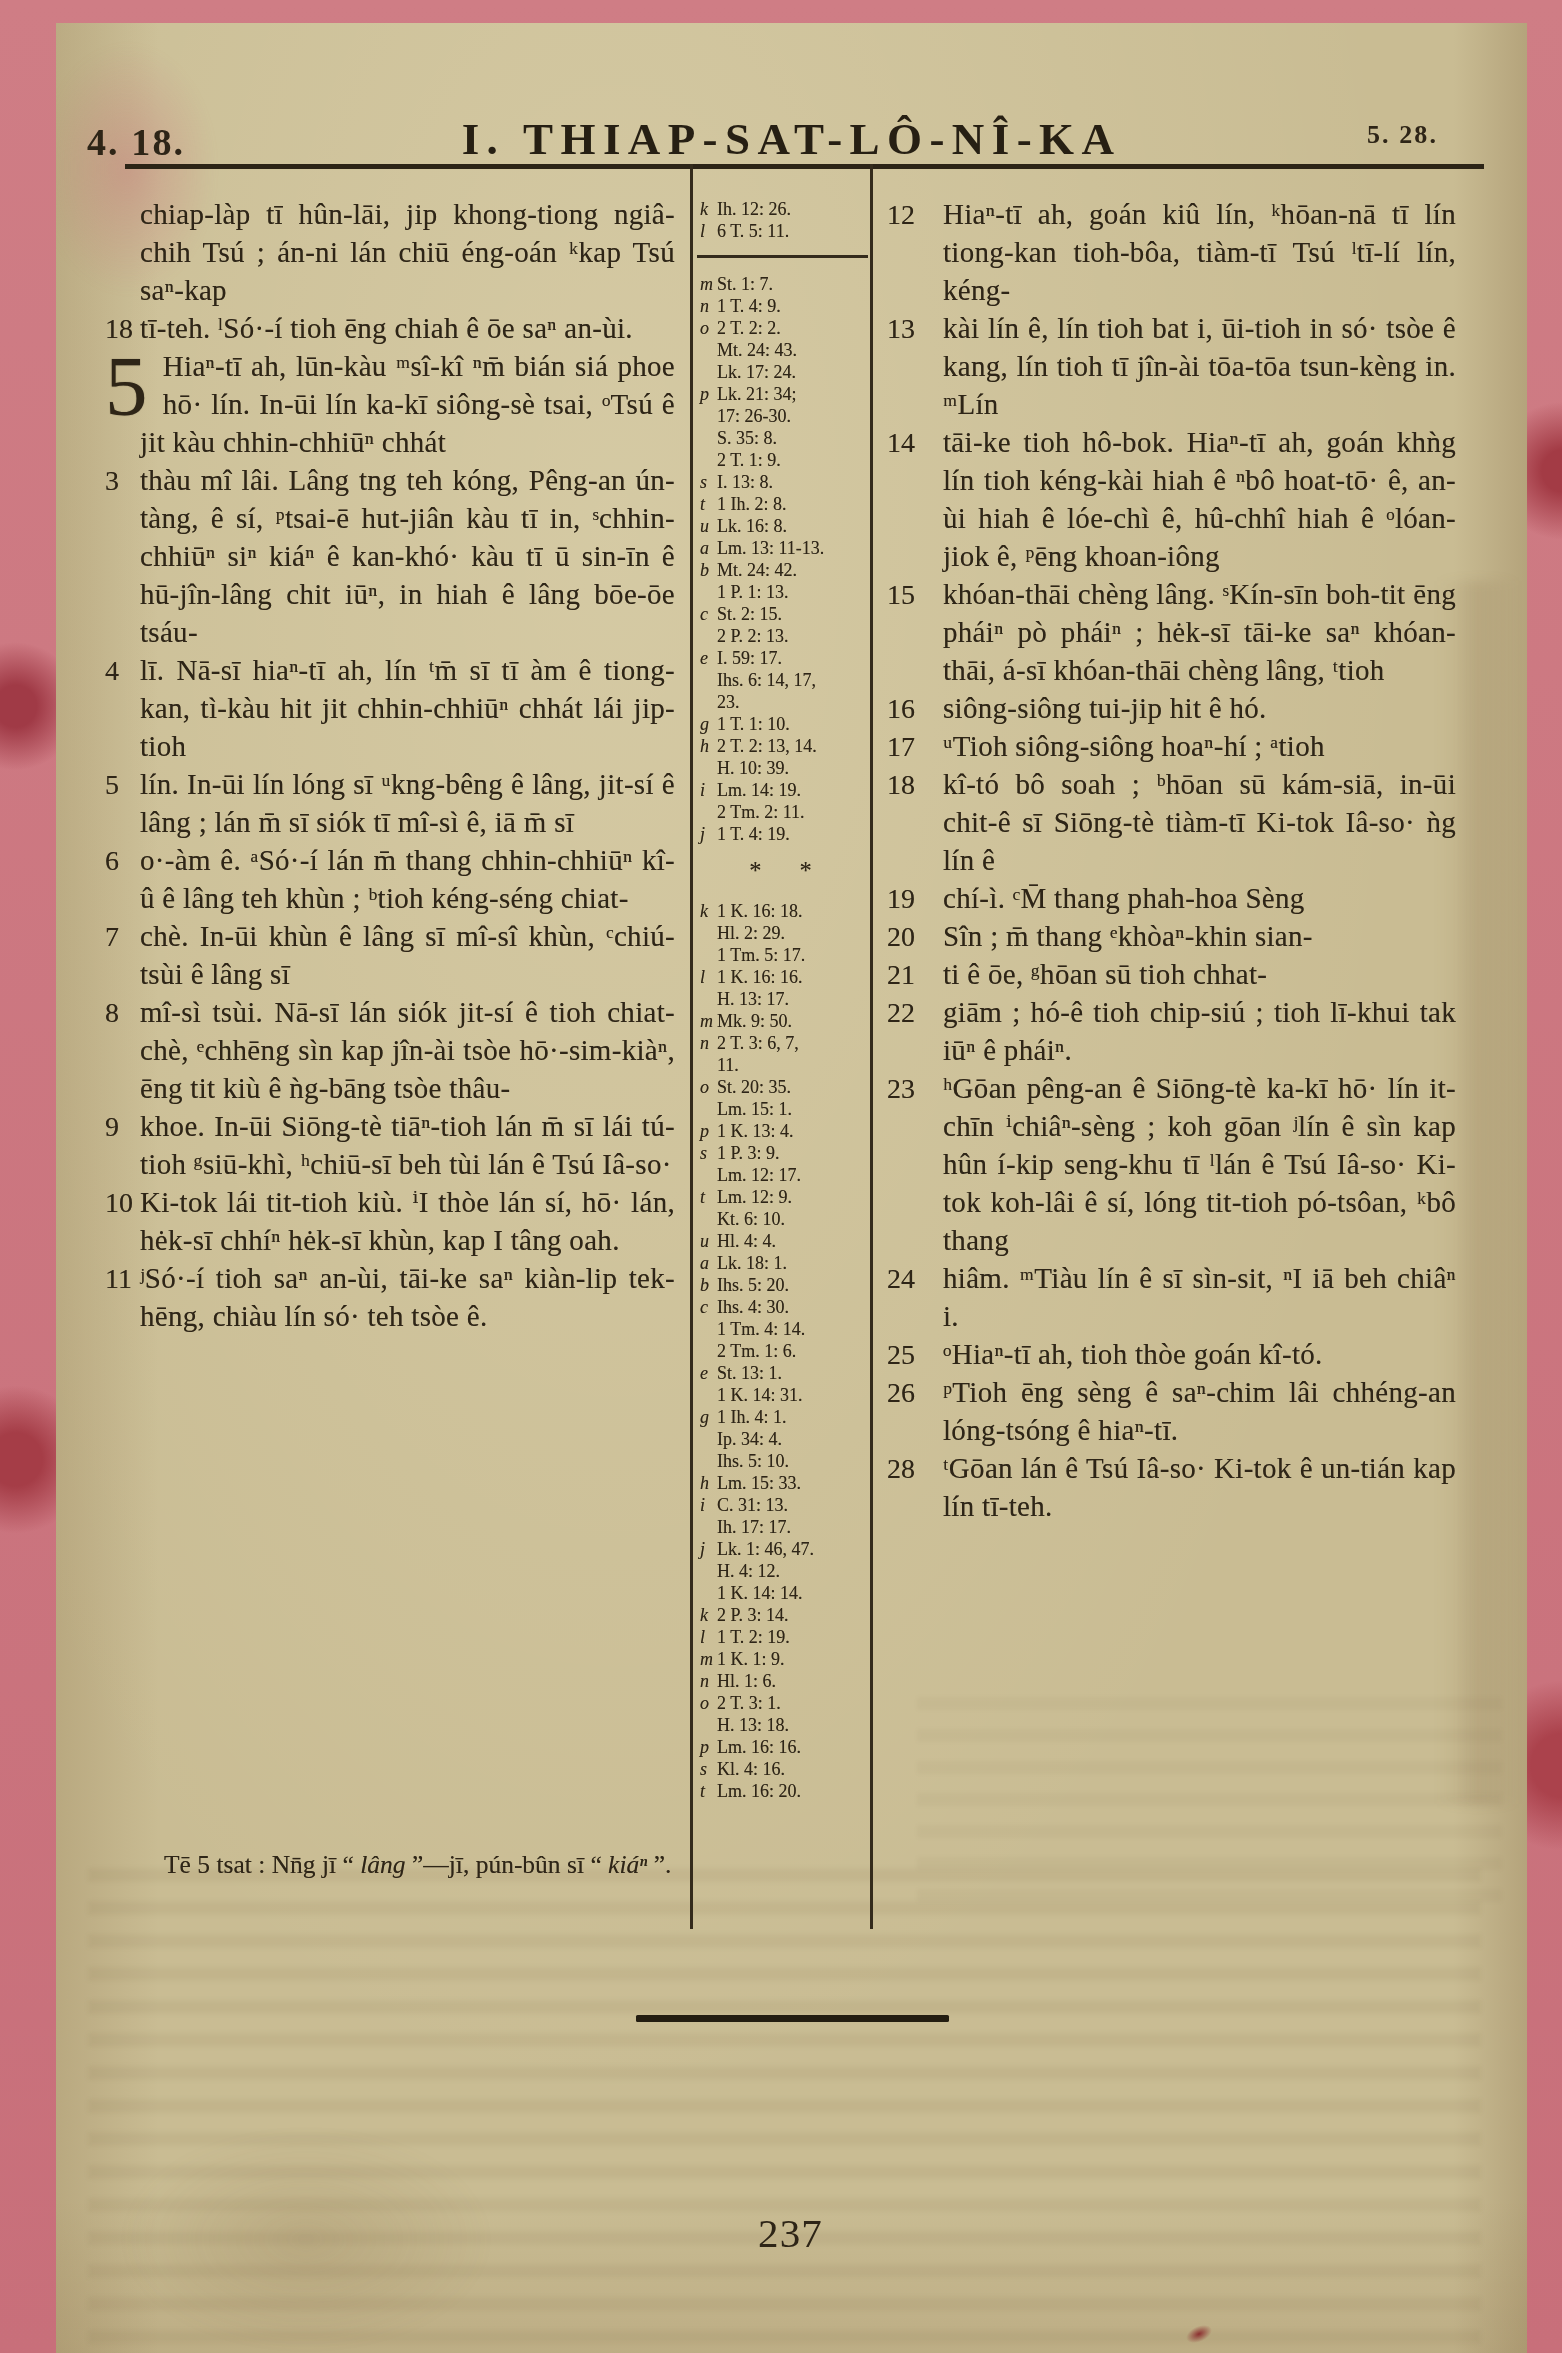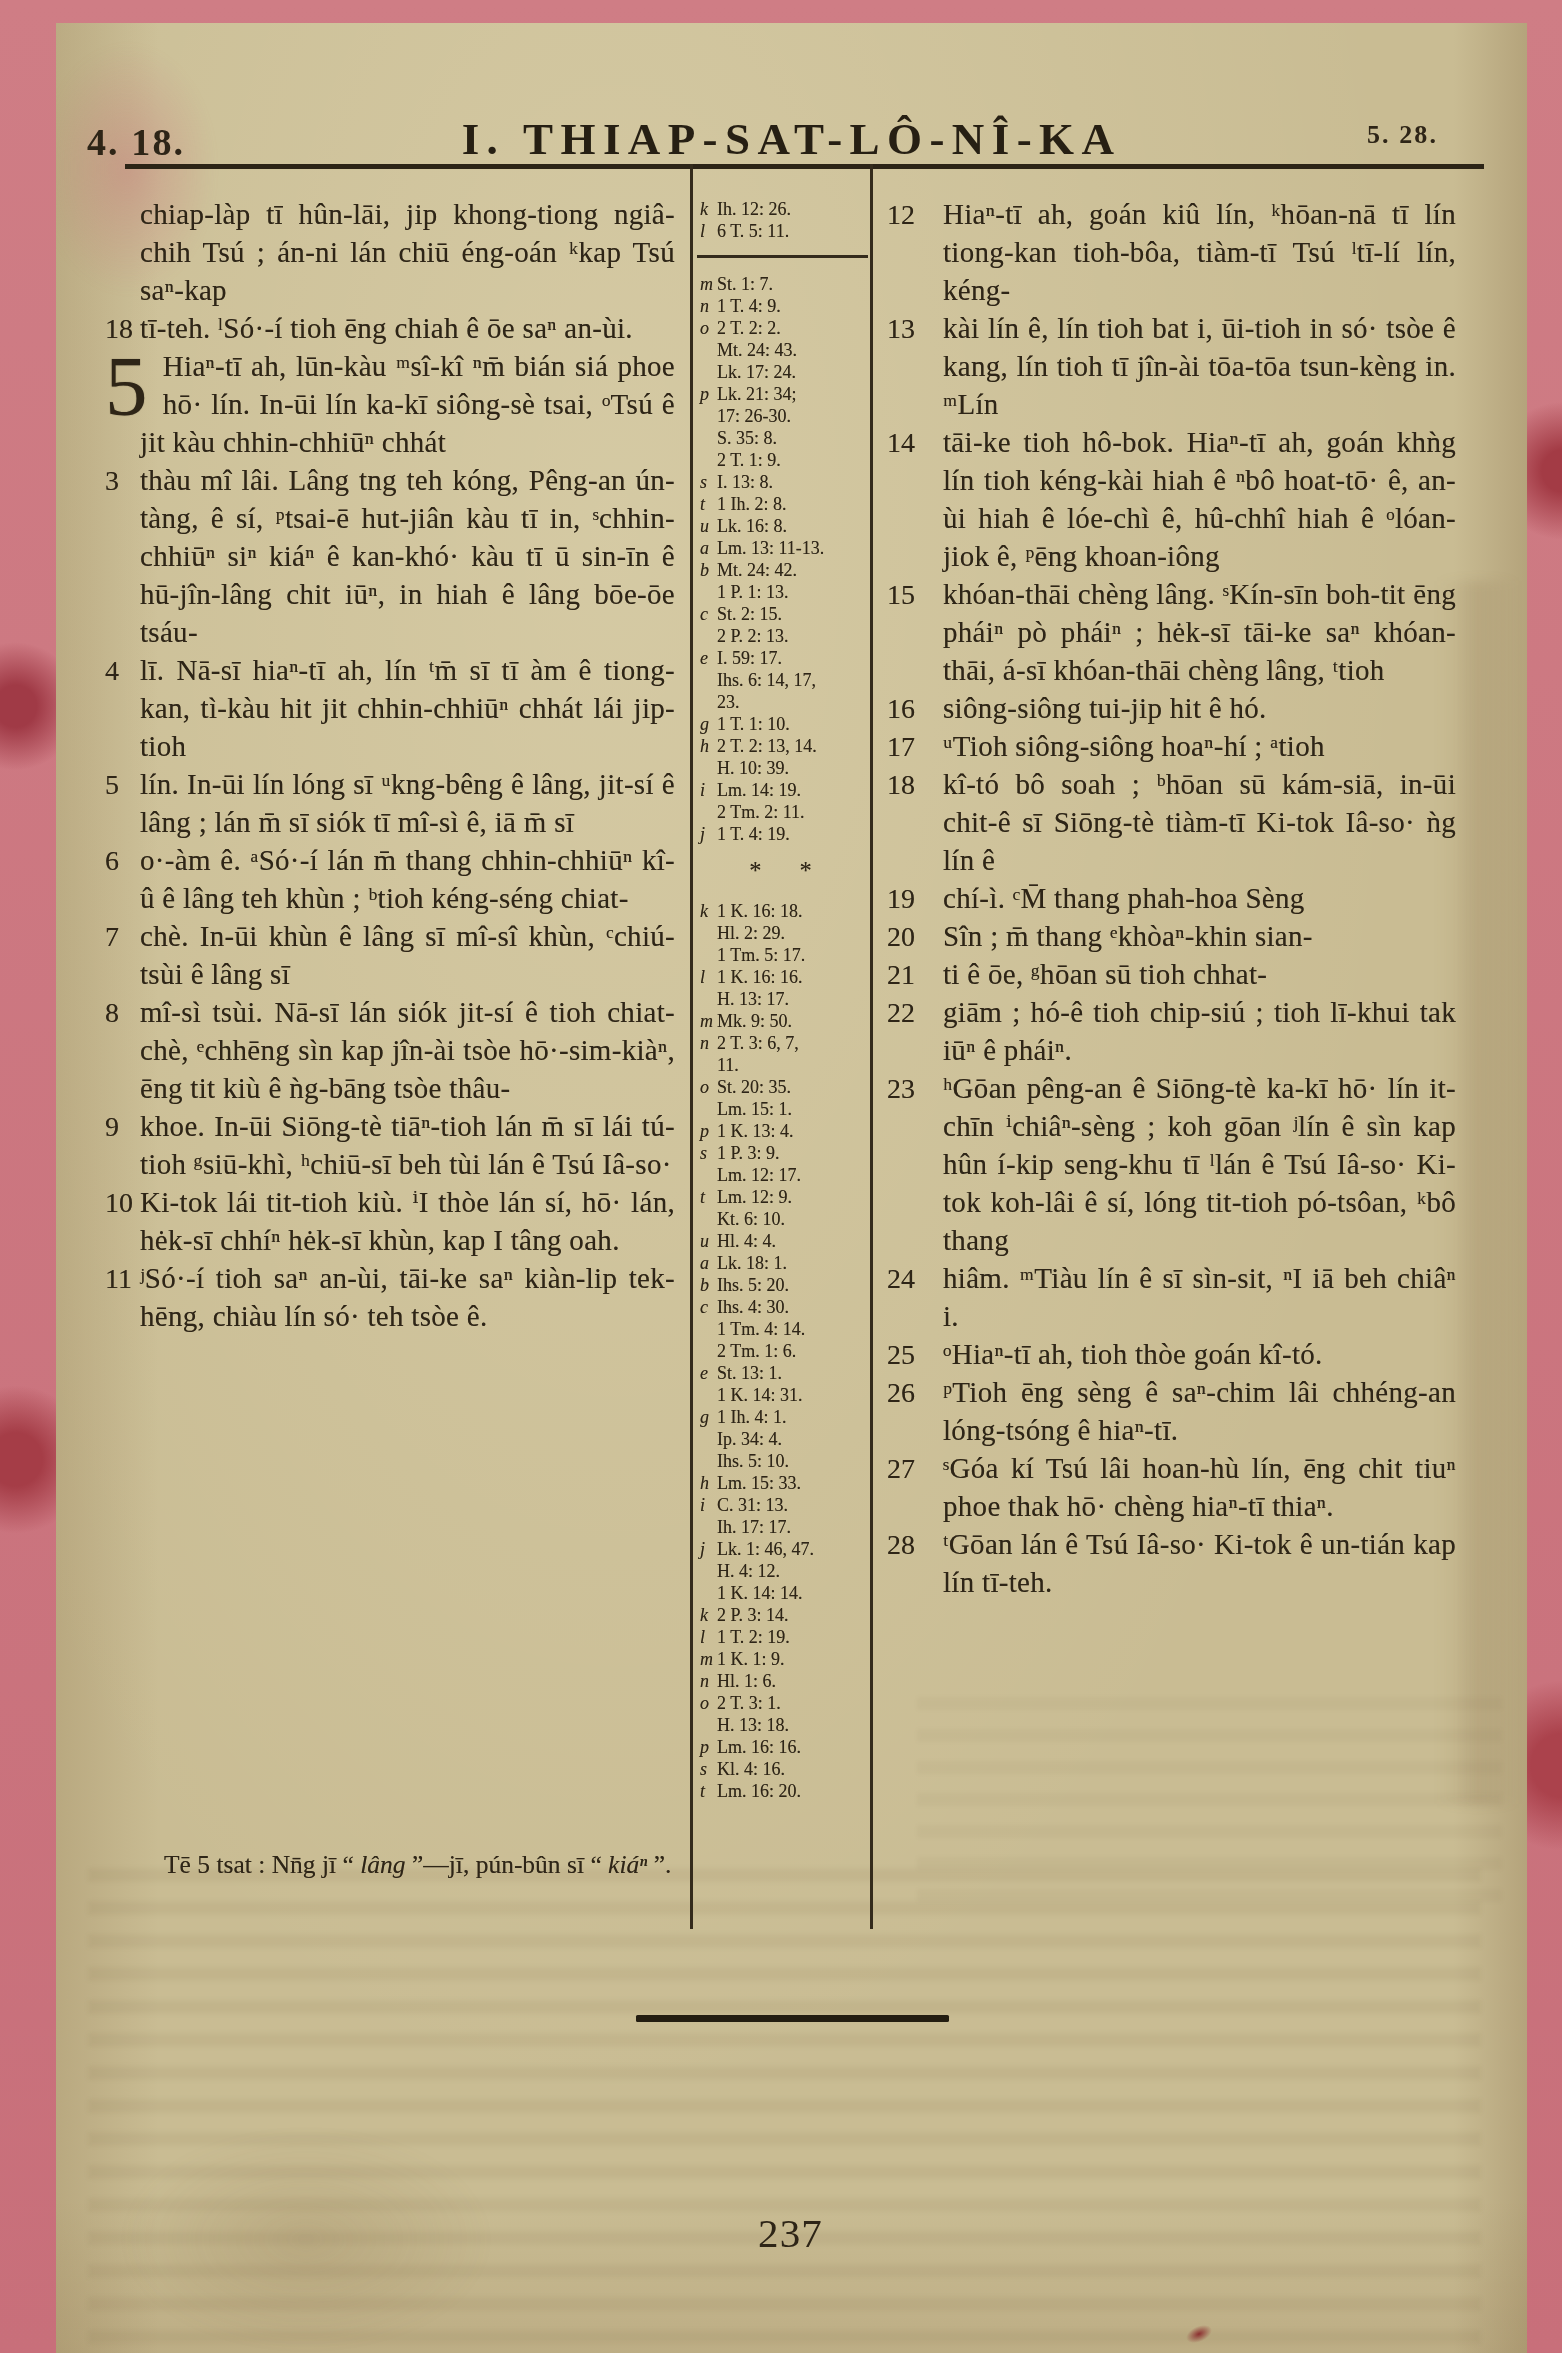--- a/index.html
+++ b/index.html
@@ -572,23 +572,20 @@
           </p>
 
           <p class="verse">
             <span class="vnum">25</span><span> ᵒHiaⁿ-tī ah, tioh thòe goán kî-tó.</span>
           </p>
 
           <p class="verse">
             <span class="vnum">26</span><span> ᵖTioh ēng sèng ê saⁿ-chim lâi chhéng-an lóng-tsóng ê hiaⁿ-tī.</span>
           </p>
 
-          <p class="verse">
-            <span class="vnum">27</span><span> ˢGóa kí Tsú lâi hoan-hù lín, ēng chit tiuⁿ phoe thak hō· chèng hiaⁿ-tī thiaⁿ.</span>
-          </p>
 
           <p class="verse">
             <span class="vnum">28</span><span> ᵗGōan lán ê Tsú Iâ-so· Ki-tok ê un-tián kap lín tī-teh.</span>
           </p>
         </div>
     </section>
 
     <div class="footnote">
       <p><span>Tē 5 tsat : Nn̄g jī “ </span><span class="fn-it">lâng</span><span> ”—jī, pún-bûn sī “ </span><span class="fn-it">kiáⁿ</span><span> ”.</span></p>
     </div>

